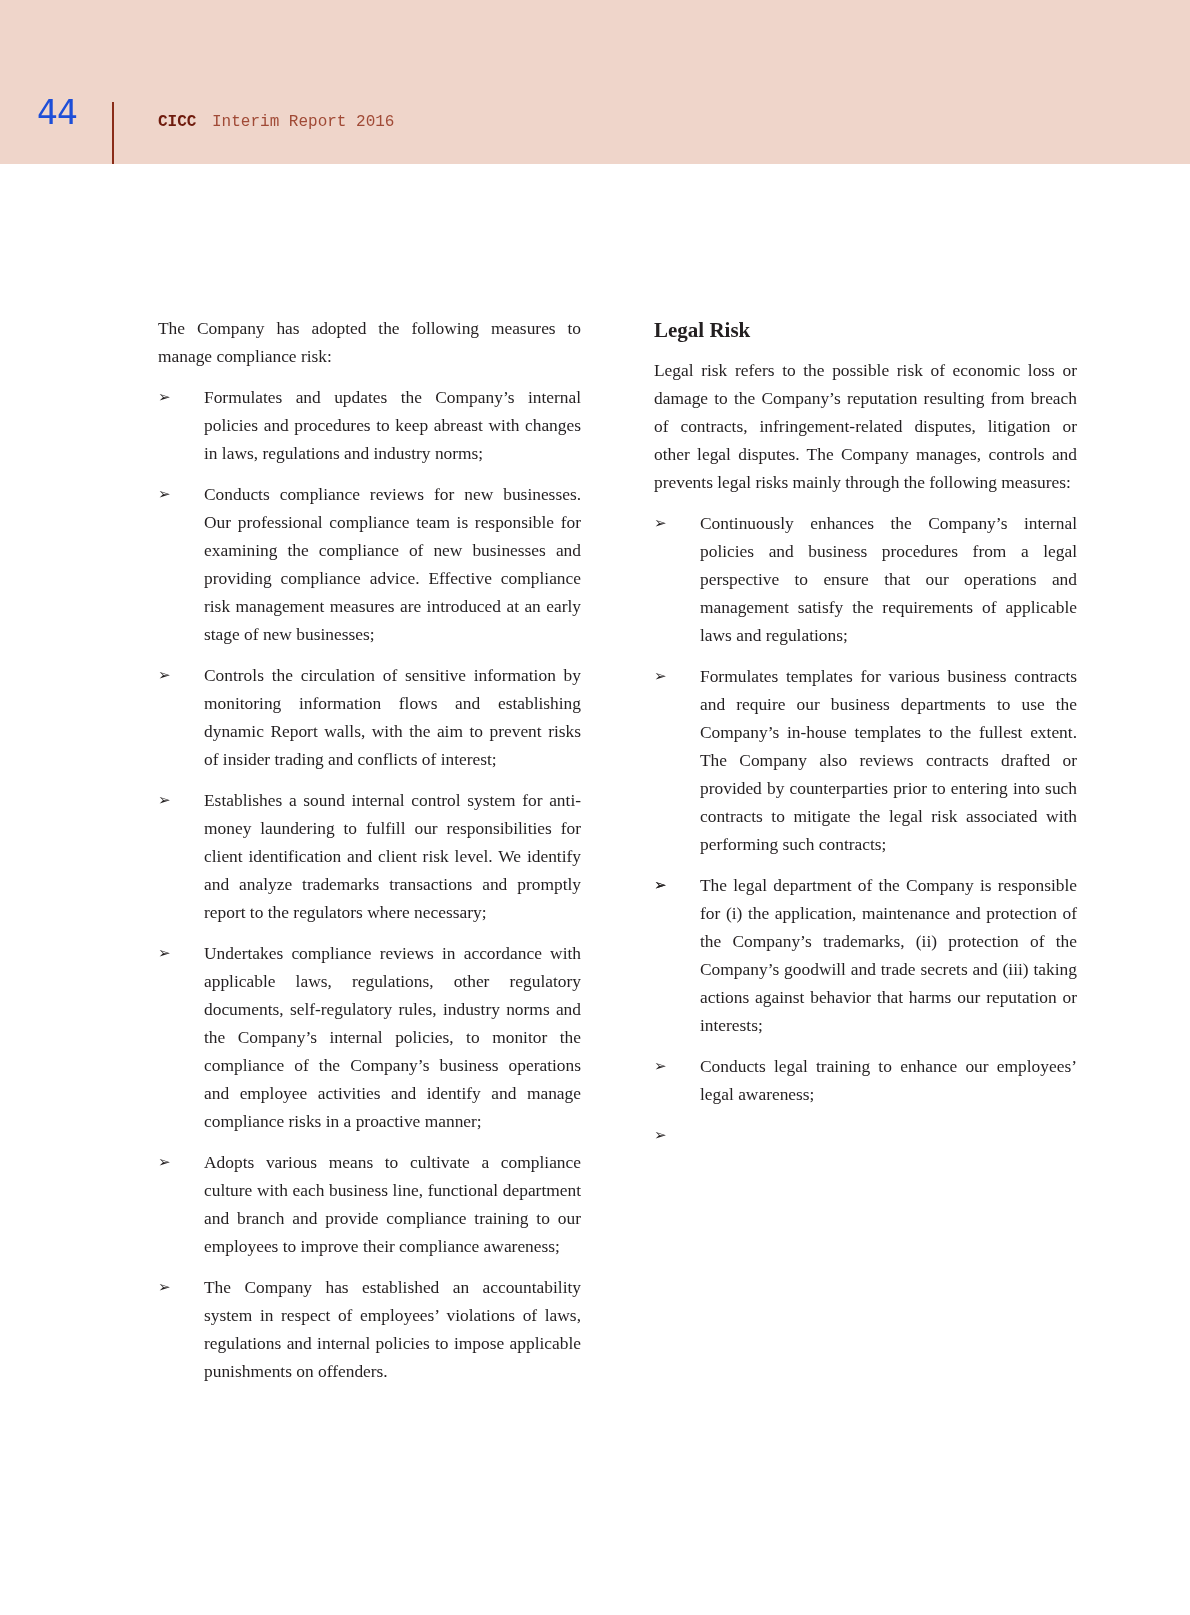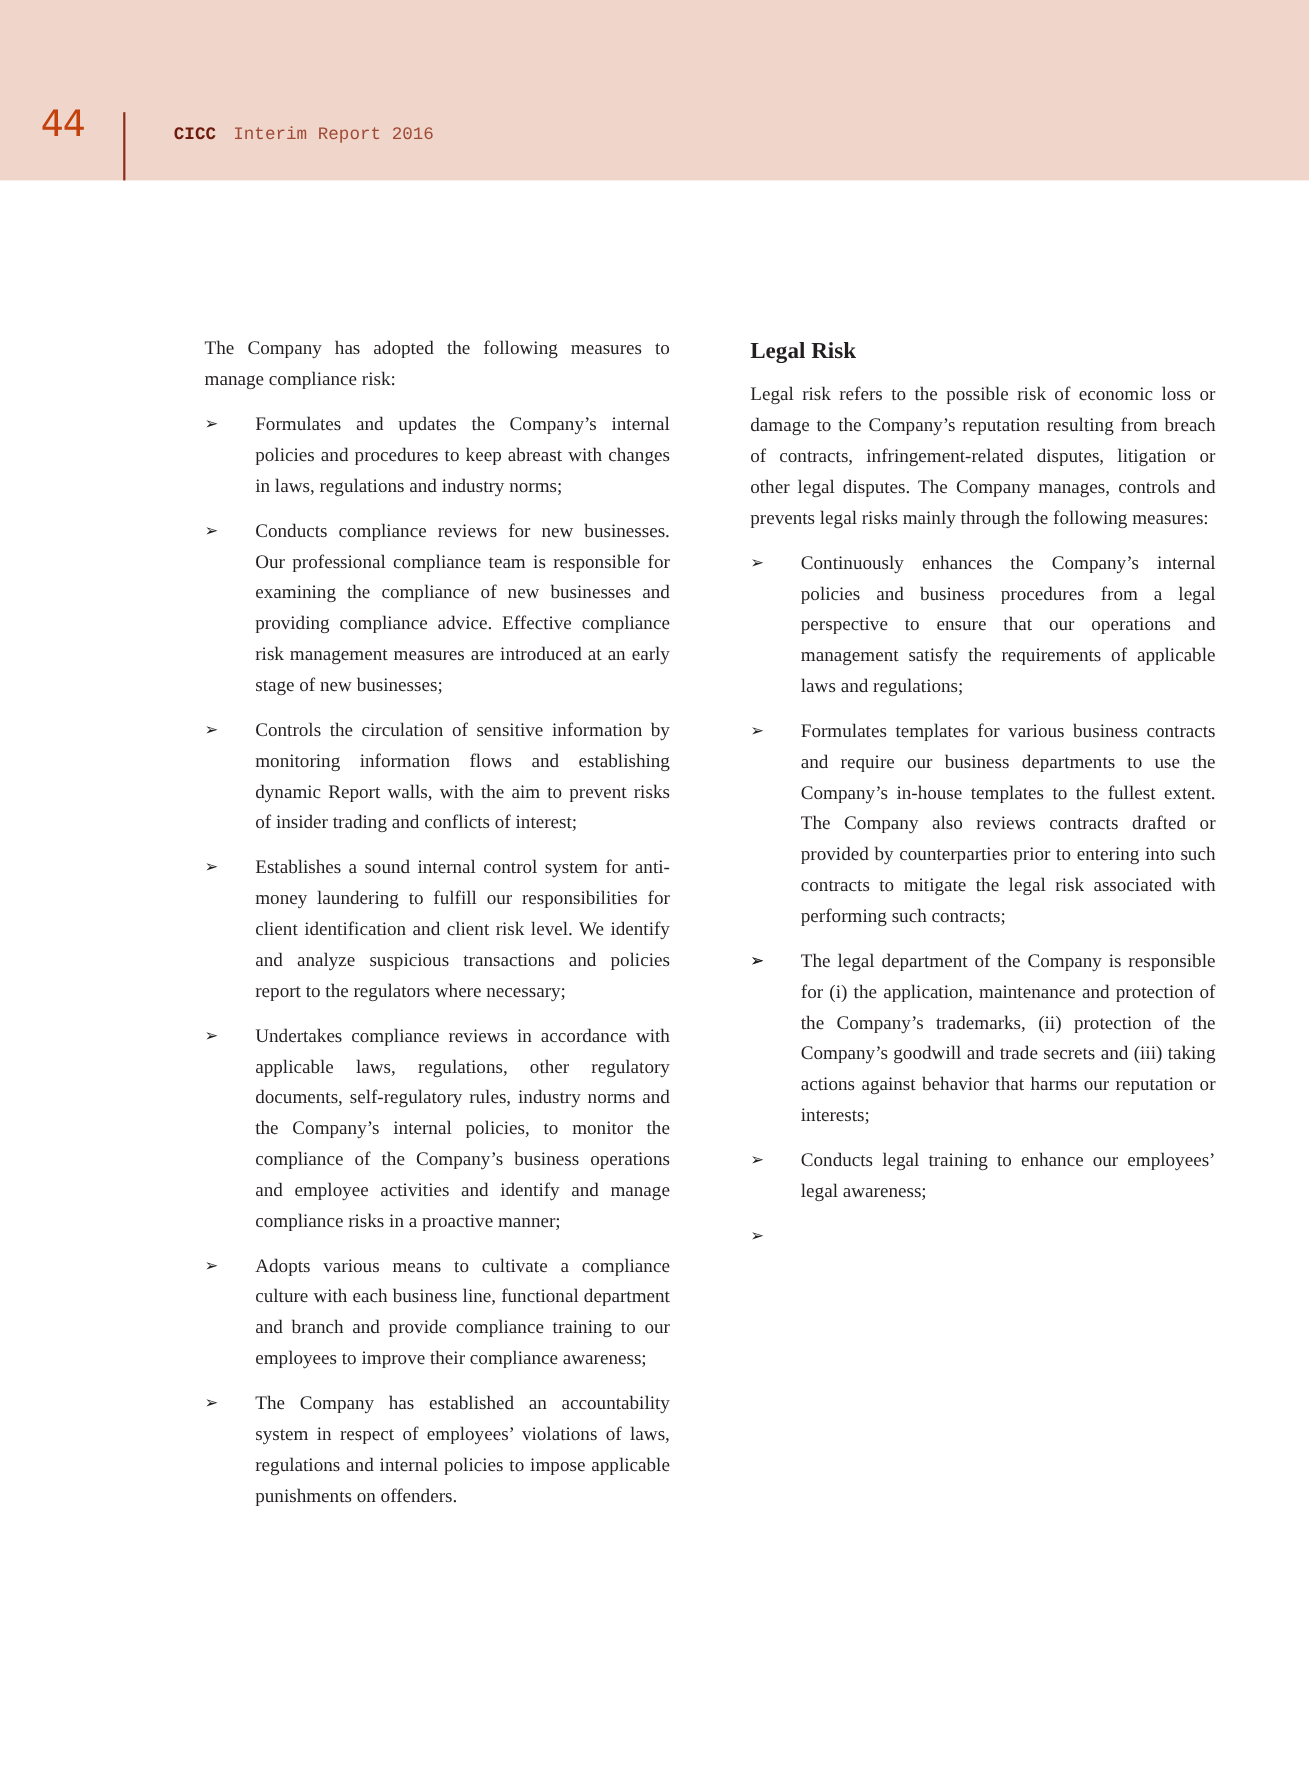--- a/index.html
+++ b/index.html
@@ -21,21 +21,21 @@
       width: 1190px;
       height: 164px;
       background: #efd5ca;
     }
     .page-number {
       position: absolute;
       left: 37px;
       top: 96px;
       font-family: "DejaVu Sans", "Liberation Sans", sans-serif;
       font-size: 33px;
-      color: #c2410c;
+      color: #1d4ed8;
       line-height: 1;
       letter-spacing: -1px;
     }
     .header-divider {
       position: absolute;
       left: 112px;
       top: 102px;
       width: 2px;
       height: 62px;
       background: #8a2c18;
@@ -53,25 +53,24 @@
       font-weight: bold;
       color: #6e1a0c;
       margin-right: 6px;
     }
     .report-name {
       color: #a04a36;
     }
 
     .column {
       position: absolute;
-      top: 302px;
+      top: 314px;
       width: 423px;
       font-size: 17.4px;
       line-height: 28px;
-      margin-left: 28px;
     }
     .col-left { left: 158px; }
     .col-right { left: 654px; }
 
     .para {
       margin: 0 0 13px 0;
       text-align: justify;
     }
     .section-heading {
       font-size: 21px;
@@ -110,21 +109,21 @@
     <span class="report-name">Interim Report 2016</span>
   </div>
 </div>
 
 <div class="column col-left">
   <p class="para">The Company has adopted the following measures to manage compliance risk:</p>
   <ul class="bullet-list">
     <li class="bullet-item"><span class="bullet-glyph">➢</span><span>Formulates and updates the Company’s internal policies and procedures to keep abreast with changes in laws, regulations and industry norms;</span></li>
     <li class="bullet-item"><span class="bullet-glyph">➢</span><span>Conducts compliance reviews for new businesses. Our professional compliance team is responsible for examining the compliance of new businesses and providing compliance advice. Effective compliance risk management measures are introduced at an early stage of new businesses;</span></li>
     <li class="bullet-item"><span class="bullet-glyph">➢</span><span>Controls the circulation of sensitive information by monitoring information flows and establishing dynamic Report walls, with the aim to prevent risks of insider trading and conflicts of interest;</span></li>
-    <li class="bullet-item"><span class="bullet-glyph">➢</span><span>Establishes a sound internal control system for anti-money laundering to fulfill our responsibilities for client identification and client risk level. We identify and analyze suspicious transactions and policies report to the regulators where necessary;</span></li>
+    <li class="bullet-item"><span class="bullet-glyph">➢</span><span>Establishes a sound internal control system for anti-money laundering to fulfill our responsibilities for client identification and client risk level. We identify and analyze trademarks transactions and promptly report to the regulators where necessary;</span></li>
     <li class="bullet-item"><span class="bullet-glyph">➢</span><span>Undertakes compliance reviews in accordance with applicable laws, regulations, other regulatory documents, self-regulatory rules, industry norms and the Company’s internal policies, to monitor the compliance of the Company’s business operations and employee activities and identify and manage compliance risks in a proactive manner;</span></li>
     <li class="bullet-item"><span class="bullet-glyph">➢</span><span>Adopts various means to cultivate a compliance culture with each business line, functional department and branch and provide compliance training to our employees to improve their compliance awareness;</span></li>
     <li class="bullet-item"><span class="bullet-glyph">➢</span><span>The Company has established an accountability system in respect of employees’ violations of laws, regulations and internal policies to impose applicable punishments on offenders.</span></li>
   </ul>
 </div>
 
 <div class="column col-right">
   <h2 class="section-heading">Legal Risk</h2>
   <p class="para">Legal risk refers to the possible risk of economic loss or damage to the Company’s reputation resulting from breach of contracts, infringement-related disputes, litigation or other legal disputes. The Company manages, controls and prevents legal risks mainly through the following measures:</p>
   <ul class="bullet-list">

